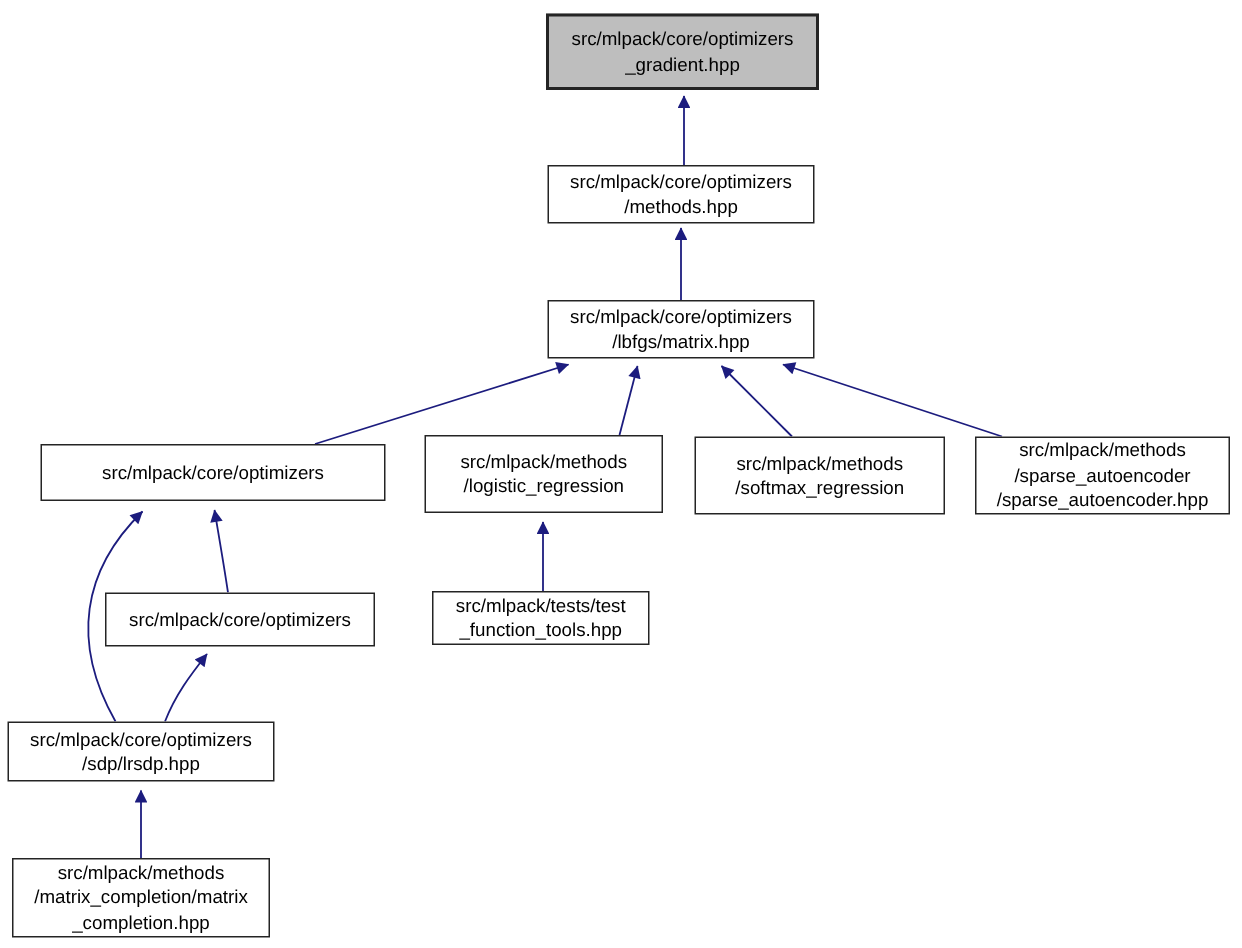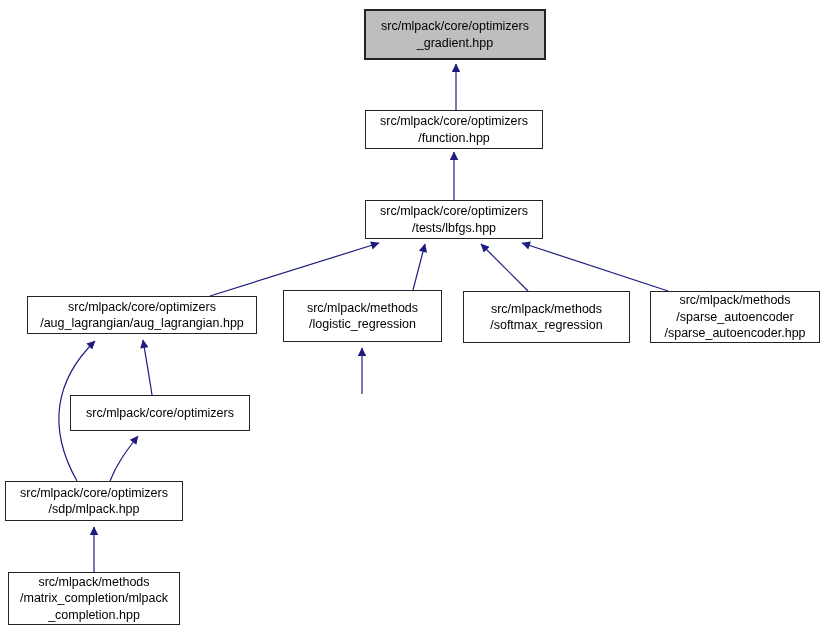--- a/index.html
+++ b/index.html
@@ -70,31 +70,30 @@
     </g>
   </svg>
 
   <div class="node highlight" style="left:364px;top:9px;width:182px;height:51px;">
     <span class="ln">src/mlpack/core/optimizers</span>
     <span class="ln">_gradient.hpp</span>
   </div>
 
   <div class="node" style="left:365px;top:110px;width:178px;height:39px;">
     <span class="ln">src/mlpack/core/optimizers</span>
-    <span class="ln">/function.hpp</span>
+    <span class="ln">/methods.hpp</span>
   </div>
 
   <div class="node" style="left:365px;top:200px;width:178px;height:39px;">
     <span class="ln">src/mlpack/core/optimizers</span>
-    <span class="ln">/tests/lbfgs.hpp</span>
+    <span class="ln">/lbfgs/matrix.hpp</span>
   </div>
 
   <div class="node" style="left:27px;top:296px;width:230px;height:38px;">
     <span class="ln">src/mlpack/core/optimizers</span>
-    <span class="ln">/aug_lagrangian/aug_lagrangian.hpp</span>
   </div>
 
   <div class="node" style="left:283px;top:290px;width:159px;height:52px;">
     <span class="ln">src/mlpack/methods</span>
     <span class="ln">/logistic_regression</span>
   </div>
 
   <div class="node" style="left:463px;top:291px;width:167px;height:52px;">
     <span class="ln">src/mlpack/methods</span>
     <span class="ln">/softmax_regression</span>
@@ -103,25 +102,29 @@
   <div class="node" style="left:650px;top:291px;width:170px;height:52px;">
     <span class="ln">src/mlpack/methods</span>
     <span class="ln">/sparse_autoencoder</span>
     <span class="ln">/sparse_autoencoder.hpp</span>
   </div>
 
   <div class="node" style="left:70px;top:395px;width:180px;height:36px;">
     <span class="ln">src/mlpack/core/optimizers</span>
   </div>
 
+  <div class="node" style="left:288px;top:394px;width:145px;height:36px;">
+    <span class="ln">src/mlpack/tests/test</span>
+    <span class="ln">_function_tools.hpp</span>
+  </div>
 
   <div class="node" style="left:5px;top:481px;width:178px;height:40px;">
     <span class="ln">src/mlpack/core/optimizers</span>
-    <span class="ln">/sdp/mlpack.hpp</span>
+    <span class="ln">/sdp/lrsdp.hpp</span>
   </div>
 
   <div class="node" style="left:8px;top:572px;width:172px;height:53px;">
     <span class="ln">src/mlpack/methods</span>
-    <span class="ln">/matrix_completion/mlpack</span>
+    <span class="ln">/matrix_completion/matrix</span>
     <span class="ln">_completion.hpp</span>
   </div>
 
 </div>
 
 </body></html>

